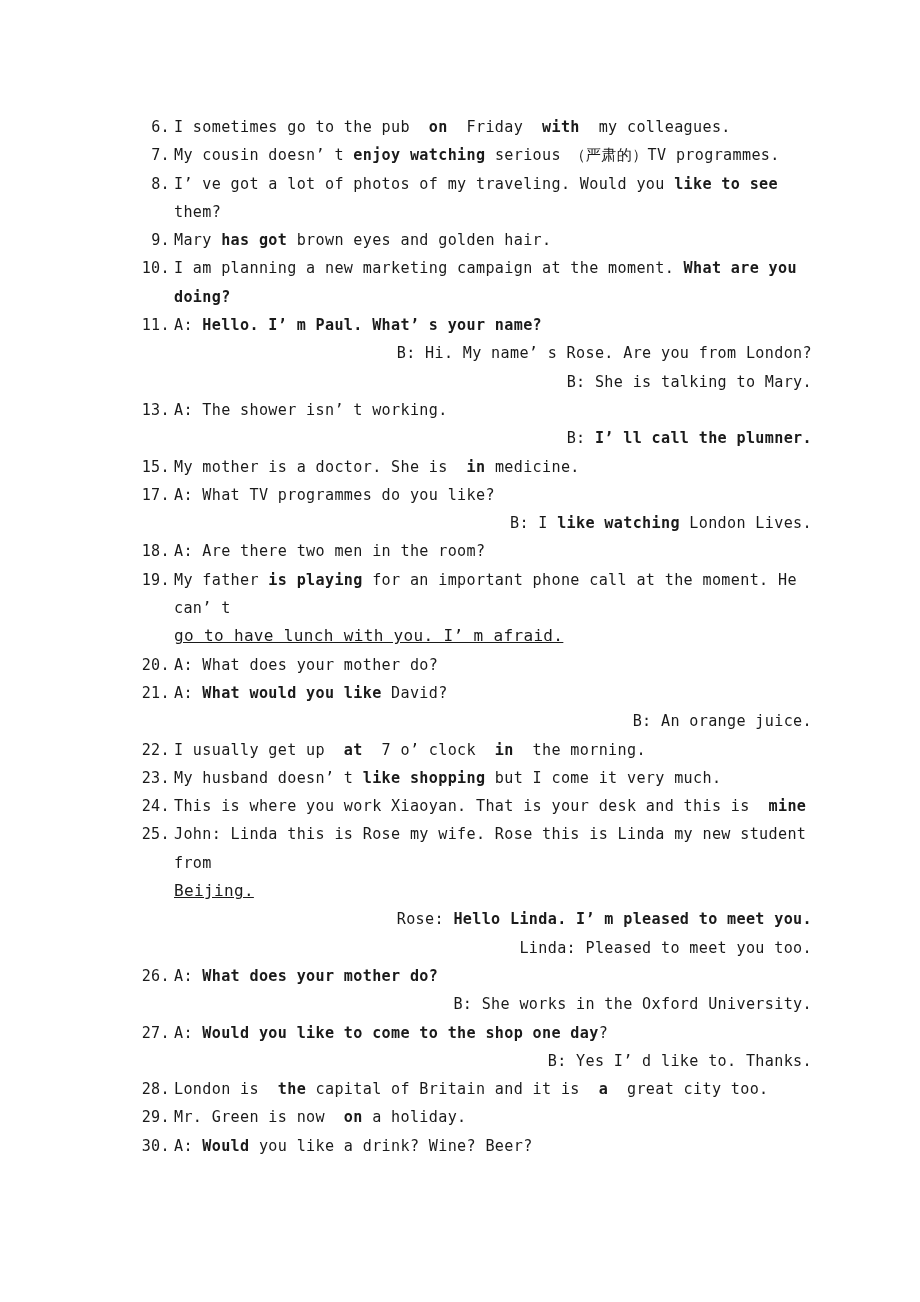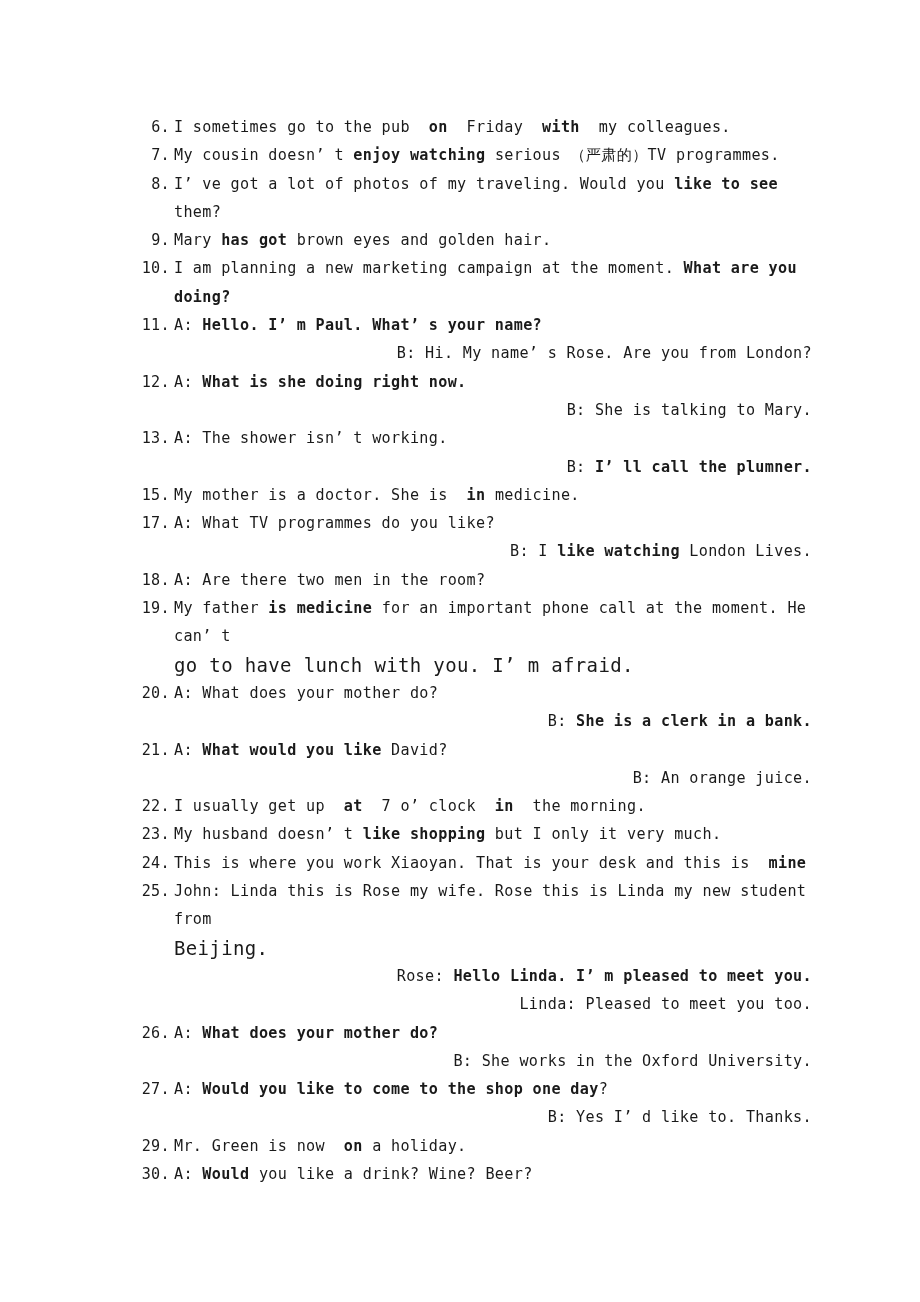--- a/index.html
+++ b/index.html
@@ -59,23 +59,24 @@
     width: 36px;
   }
   .sub .content {
     padding-left: 21px;
     text-align: right;
   }
   
   .cont {
     display: flex;
     align-items: flex-start;
-    font-size: 19px;
+    font-size: 16px;
     line-height: 28.3px;
     letter-spacing: 0.35px;
+    text-decoration: underline;
   }
   .cont .num { width: 36px; }
   .cont .content { padding-left: 4px; }
 
   .speaker {
     white-space: pre;
   }
   .line-text {
     white-space: pre-wrap;
     word-break: normal;
@@ -113,24 +114,20 @@
         <span class="content"><span class="line-text"><span>I am planning a new marketing campaign at the moment. </span><span class="ans">What are you doing?</span></span></span>
       </div>
       <div class="item">
         <span class="num">11.</span>
         <span class="content"><span class="speaker">A: </span><span class="line-text"><span class="ans">Hello. I’ m Paul. What’ s your name?</span></span></span>
       </div>
       <div class="sub">
         <span class="num"></span>
         <span class="content"><span class="speaker">B: </span><span class="line-text"><span>Hi. My name’ s Rose. Are you from London?</span></span></span>
       </div>
-      <div class="item">
-        <span class="num">12.</span>
-        <span class="content"><span class="speaker">A:</span><span class="line-text"><span class="ans"> What is she doing right now.</span></span></span>
-      </div>
       <div class="sub">
         <span class="num"></span>
         <span class="content"><span class="speaker">B: </span><span class="line-text"><span>She is talking to Mary.</span></span></span>
       </div>
       <div class="item">
         <span class="num">13.</span>
         <span class="content"><span class="speaker">A: </span><span class="line-text"><span>The shower isn’ t working.</span></span></span>
       </div>
       <div class="sub">
         <span class="num"></span>
@@ -147,49 +144,45 @@
       <div class="sub">
         <span class="num"></span>
         <span class="content"><span class="speaker">B: </span><span class="line-text"><span>I</span><span class="ans"> like watching </span><span>London Lives.</span></span></span>
       </div>
       <div class="item">
         <span class="num">18.</span>
         <span class="content"><span class="speaker">A: </span><span class="line-text"><span>Are there two men in the room?</span></span></span>
       </div>
       <div class="item">
         <span class="num">19.</span>
-        <span class="content"><span class="line-text"><span>My father</span><span class="ans"> is medicine </span><span>for an important phone call at the moment. He can’ t</span></span></span>
+        <span class="content"><span class="line-text"><span>My father</span><span class="ans"> is playing </span><span>for an important phone call at the moment. He can’ t</span></span></span>
       </div>
       <div class="cont">
         <span class="num"></span>
         <span class="content"><span class="line-text"><span>go to have lunch with you. I’ m afraid.</span></span></span>
       </div>
       <div class="item">
         <span class="num">20.</span>
         <span class="content"><span class="speaker">A: </span><span class="line-text"><span>What does your mother do?</span></span></span>
       </div>
-      <div class="sub">
-        <span class="num"></span>
-        <span class="content"><span class="speaker">B: </span><span class="line-text"><span class="ans">She is a clerk in a bank.</span></span></span>
-      </div>
       <div class="item">
         <span class="num">21.</span>
         <span class="content"><span class="speaker">A:</span><span class="line-text"><span class="ans"> What would you like</span><span> David?</span></span></span>
       </div>
       <div class="sub">
         <span class="num"></span>
         <span class="content"><span class="speaker">B: </span><span class="line-text"><span>An orange juice.</span></span></span>
       </div>
       <div class="item">
         <span class="num">22.</span>
         <span class="content"><span class="line-text"><span>I usually get up </span><span class="ans"> at </span><span> 7 o’ clock </span><span class="ans"> in </span><span> the morning.</span></span></span>
       </div>
       <div class="item">
         <span class="num">23.</span>
-        <span class="content"><span class="line-text"><span>My husband doesn’ t</span><span class="ans"> like shopping</span><span> but I only it very much.</span></span></span>
+        <span class="content"><span class="line-text"><span>My husband doesn’ t</span><span class="ans"> like shopping</span><span> but I come it very much.</span></span></span>
       </div>
       <div class="item">
         <span class="num">24.</span>
         <span class="content"><span class="line-text"><span>This is where you work Xiaoyan. That is your desk and this is </span><span class="ans"> mine </span></span></span>
       </div>
       <div class="item">
         <span class="num">25.</span>
         <span class="content"><span class="line-text"><span>John: Linda this is Rose my wife. Rose this is Linda my new student from</span></span></span>
       </div>
       <div class="cont">
@@ -212,20 +205,24 @@
         <span class="num"></span>
         <span class="content"><span class="speaker">B: </span><span class="line-text"><span>She works in the Oxford University.</span></span></span>
       </div>
       <div class="item">
         <span class="num">27.</span>
         <span class="content"><span class="speaker">A: </span><span class="line-text"><span class="ans">Would you like to come to the shop one day</span><span>?</span></span></span>
       </div>
       <div class="sub">
         <span class="num"></span>
         <span class="content"><span class="speaker">B: </span><span class="line-text"><span>Yes I’ d like to. Thanks.</span></span></span>
+      </div>
+      <div class="item">
+        <span class="num">28.</span>
+        <span class="content"><span class="line-text"><span>London is </span><span class="ans"> the </span><span>capital of Britain and it is </span><span class="ans"> a </span><span> great city too.</span></span></span>
       </div>
       <div class="item">
         <span class="num">29.</span>
         <span class="content"><span class="line-text"><span>Mr. Green is now </span><span class="ans"> on </span><span>a holiday.</span></span></span>
       </div>
       <div class="item">
         <span class="num">30.</span>
         <span class="content"><span class="speaker">A: </span><span class="line-text"><span class="ans">Would</span><span> you like a drink? Wine? Beer?</span></span></span>
       </div>
     </div>

